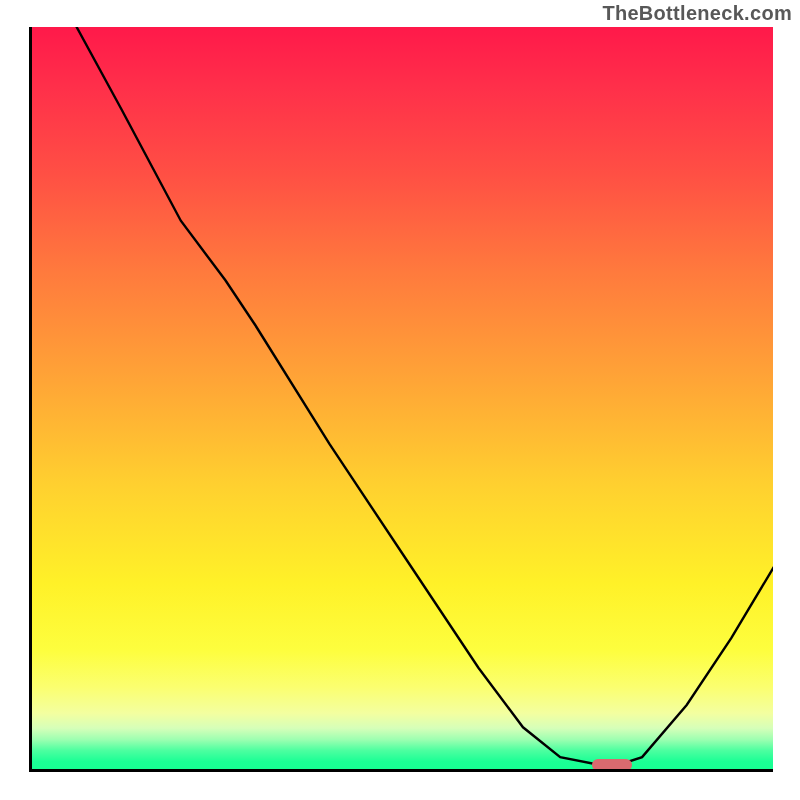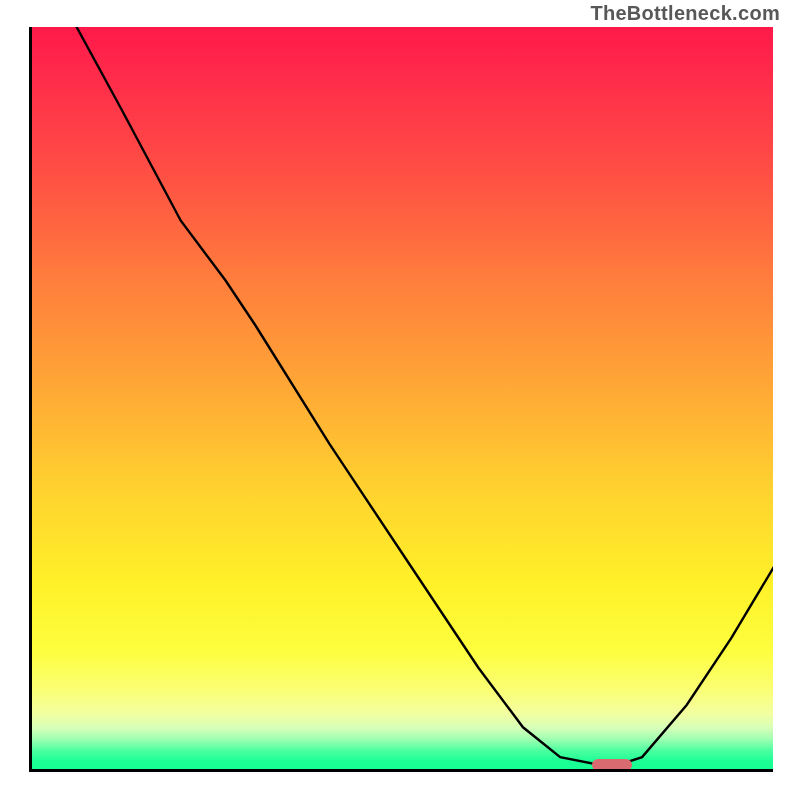--- a/index.html
+++ b/index.html
@@ -12,21 +12,21 @@
     overflow: hidden;
   }
   .wrap {
     width: 800px;
     height: 800px;
     position: relative;
   }
   .watermark {
     position: absolute;
     top: 2px;
-    right: 20px;
+    right: 8px;
     font-size: 20px;
     font-weight: 600;
     color: #585858;
     letter-spacing: 0.3px;
   }
   .plot {
     position: absolute;
     left: 29px;
     top: 27px;
     width: 744px;

